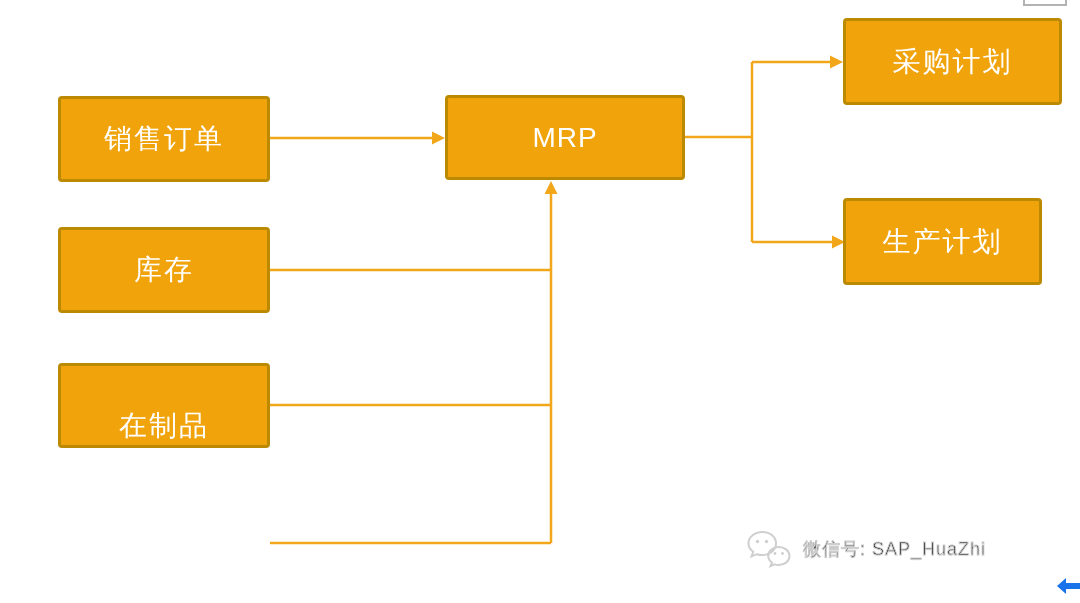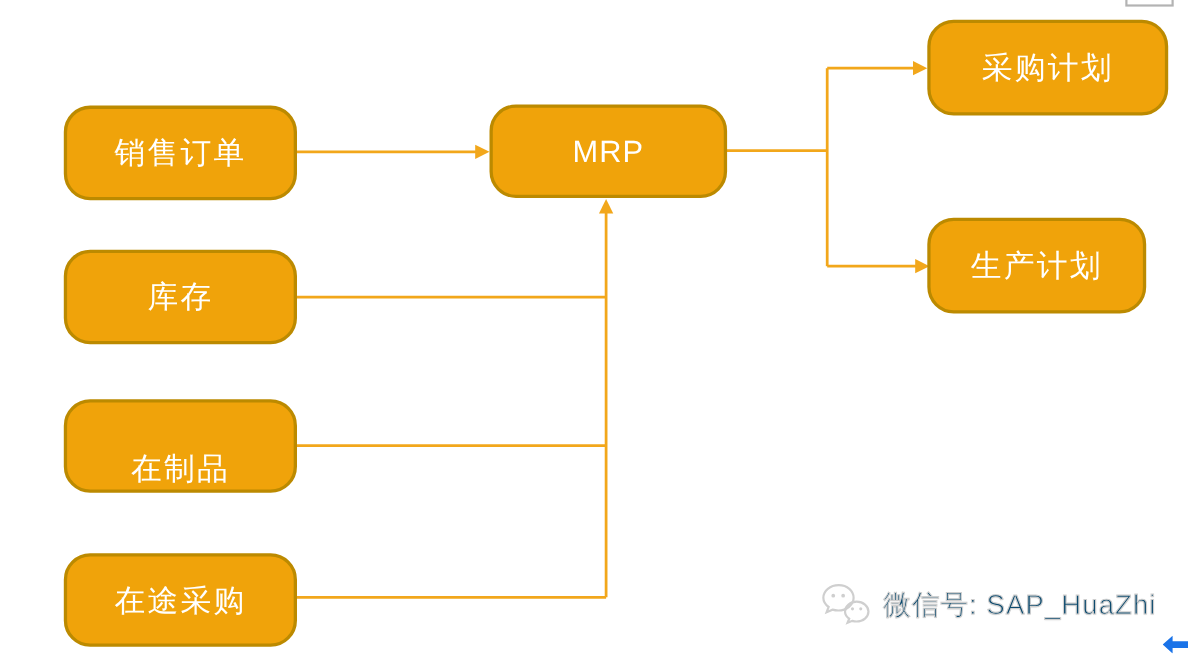--- a/index.html
+++ b/index.html
@@ -3,41 +3,41 @@
 <meta charset="utf-8">
 <style>
   html,body{margin:0;padding:0;background:#ffffff;}
   .stage{
     position:relative;width:1080px;height:603px;background:#ffffff;overflow:hidden;
     font-family:"Liberation Sans","DejaVu Sans",sans-serif;
   }
   svg.edges{position:absolute;left:0;top:0;z-index:1;}
   .node{
     position:absolute;z-index:2;
-    background:#F0A30A;border:3px solid #BC8A00;border-radius:24px;
+    background:#F0A30A;border:3px solid #BC8A00;border-radius:4px;
     display:flex;align-items:center;justify-content:center;
     color:#ffffff;font-size:28px;letter-spacing:2px;box-sizing:border-box;
   }
   .n-sales      {left:58px;  top:96px;  width:212px; height:86px;}
   .n-inventory  {left:58px;  top:227px; width:212px; height:86px;}
   .n-wip        {left:58px;  top:363px; width:212px; height:85px;align-items:flex-end;}
   .n-transit    {left:58px;  top:503px; width:212px; height:85px;}
-  .n-mrp        {left:445px; top:95px;  width:216px; height:85px; letter-spacing:1px;}
+  .n-mrp        {left:445px; top:95px;  width:240px; height:85px; letter-spacing:1px;}
   .n-purchase   {left:843px; top:18px;  width:219px; height:87px;}
   .n-production {left:843px; top:198px; width:199px; height:87px;}
   .corner-box{
     position:absolute;left:1023px;top:-12px;width:44px;height:18px;
     border:2px solid #b3b3b3;background:#ffffff;z-index:0;box-sizing:border-box;
   }
   .watermark{
     position:absolute;left:745px;top:526px;z-index:3;
     display:flex;align-items:center;gap:10px;
   }
   .watermark .wm-text{
-    font-size:25px;color:#0c4a6e;letter-spacing:1px;
+    font-size:18px;color:#000000;letter-spacing:1px;
     -webkit-text-stroke:1px #cfcfcf;
     text-shadow:0 1px 1px rgba(180,180,180,0.35);
     white-space:nowrap;
   }
   .back-arrow{
     position:absolute;left:1056px;top:577px;z-index:3;cursor:pointer;
     width:24px;height:17px;display:flex;align-items:center;justify-content:center;
   }
 </style>
 </head>
@@ -69,23 +69,20 @@
 
   <div class="node n-sales">
     <span>销售订单</span>
   </div>
   <div class="node n-inventory">
     <span>库存</span>
   </div>
   <div class="node n-wip">
     <span>在制品</span>
   </div>
-  <div class="node n-transit">
-    <span>在途采购</span>
-  </div>
   <div class="node n-mrp">
     <span>MRP</span>
   </div>
   <div class="node n-purchase">
     <span>采购计划</span>
   </div>
   <div class="node n-production">
     <span>生产计划</span>
   </div>
 

